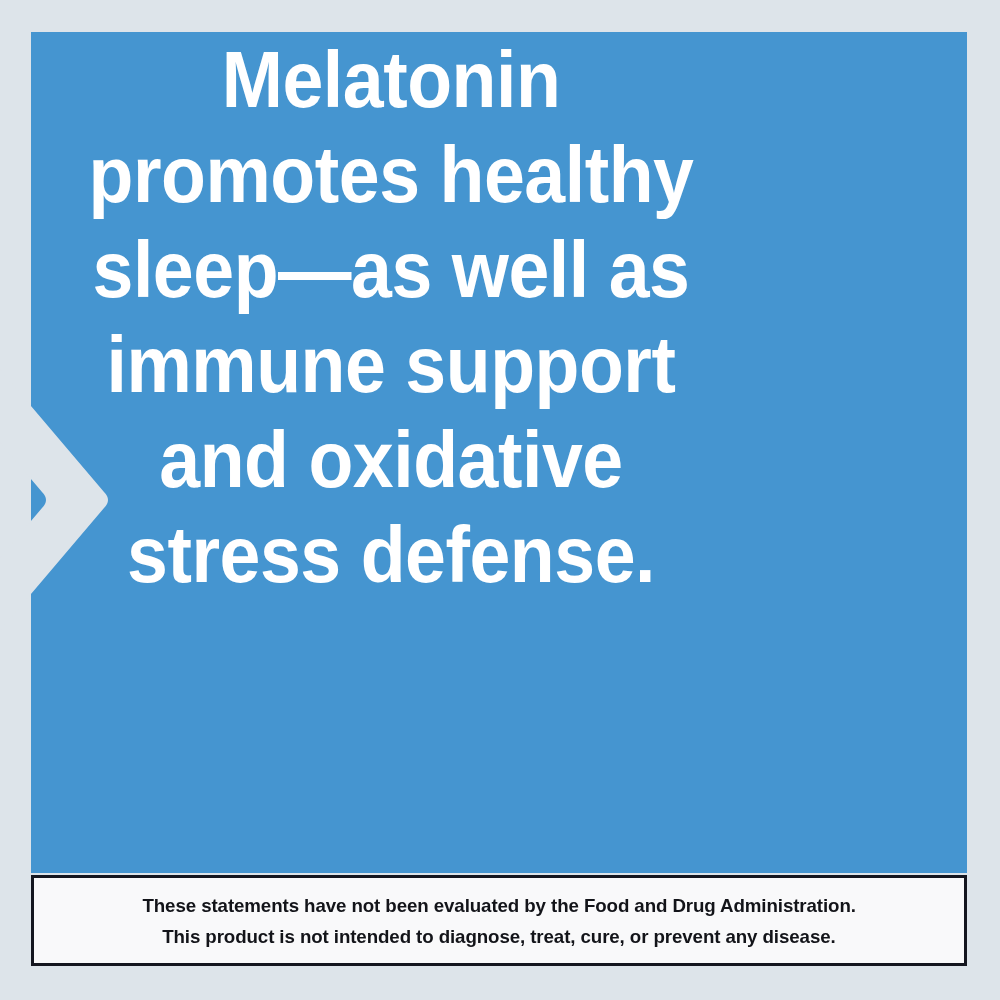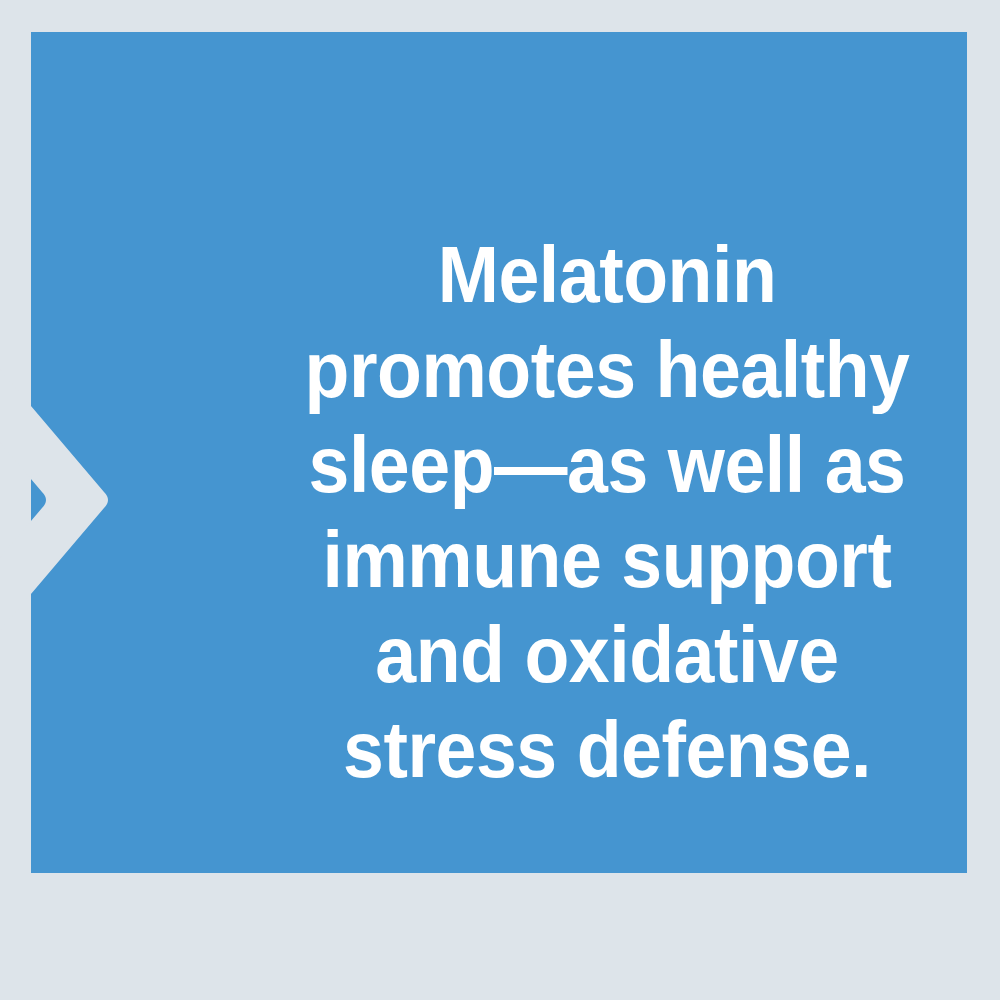--- a/index.html
+++ b/index.html
@@ -39,23 +39,22 @@
   }
   
   #headline {
     position: absolute;
     left: 31px;
     top: 32px;
     width: 936px;
     height: 841px;
     display: flex;
     align-items: flex-start;
-    justify-content: flex-end;
+    justify-content: flex-start;
     box-sizing: border-box;
-    padding-top: 195px;
   }
   #headline-text {
     width: 720px;
     text-align: center;
     color: #ffffff;
     font-family: "Liberation Sans Narrow", "Liberation Sans", sans-serif;
     font-size: 79px;
     font-weight: bold;
     line-height: 95px;
     letter-spacing: -0.5px;
@@ -99,14 +98,18 @@
   <div id="chevron">
     <svg width="172" height="296" viewBox="0 0 172 296" xmlns="http://www.w3.org/2000/svg" aria-hidden="true">
       <path d="M -10 8 L 52 8 L 164 140 Q 172 148 164 156 L 52 288 L -10 288 L 102 156 Q 110 148 102 140 Z" fill="#dde4ea"></path>
     </svg>
   </div>
 
   <div id="headline">
     <div id="headline-text">Melatonin promotes healthy sleep—as well as immune support and oxidative stress defense.</div>
   </div>
 
+  <div id="disclaimer-box">
+    <div class="disclaimer-line">These statements have not been evaluated by the Food and Drug Administration.</div>
+    <div class="disclaimer-line">This product is not intended to diagnose, treat, cure, or prevent any disease.</div>
+  </div>
 
 </div>
 
 </body></html>

